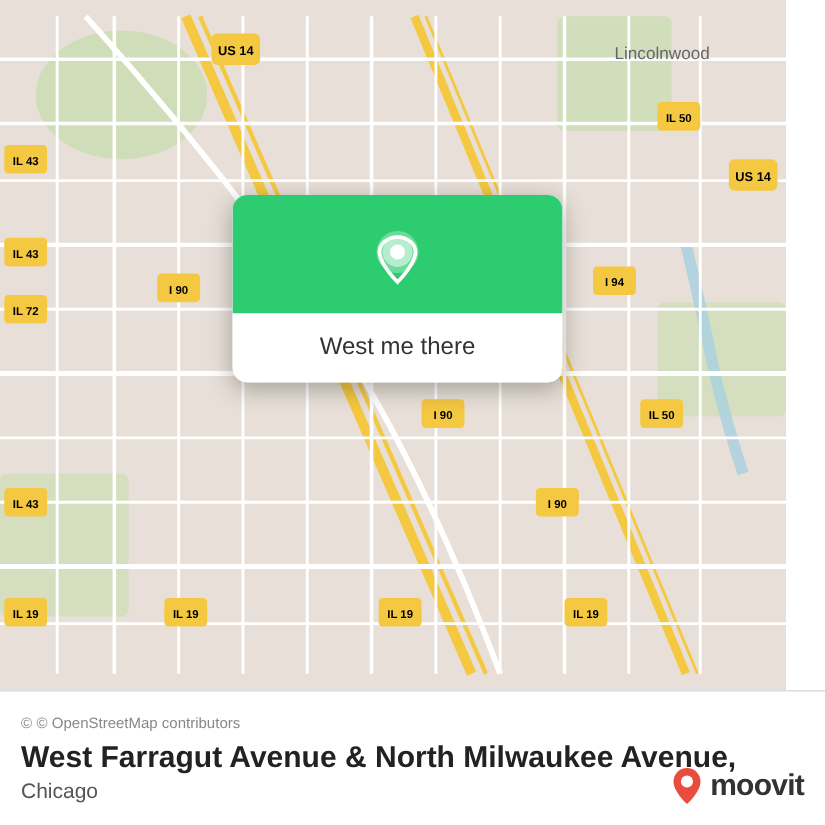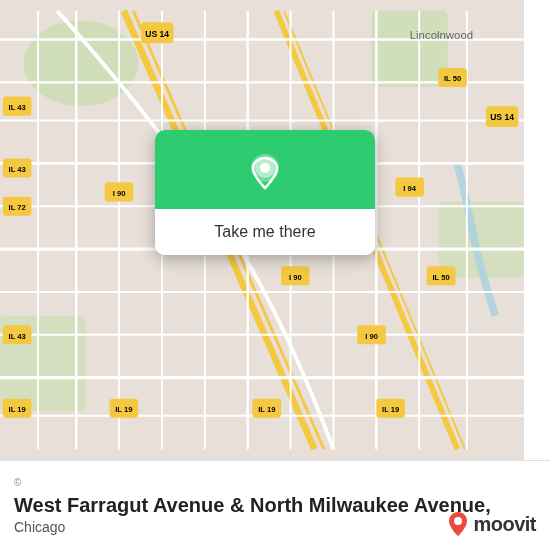--- a/index.html
+++ b/index.html
@@ -223,28 +223,29 @@
   <div id="popup-card">
     <div id="popup-green-area">
 
       <svg id="location-pin-icon" viewBox="0 0 44 44" xmlns="http://www.w3.org/2000/svg">
         <circle cx="22" cy="18" r="14" fill="white" opacity="0.3"></circle>
         <circle cx="22" cy="18" r="10" fill="white" opacity="0.5"></circle>
         <circle cx="22" cy="18" r="5" fill="white"></circle>
         <path d="M22 8 C15 8 10 13 10 18 C10 26 22 38 22 38 C22 38 34 26 34 18 C34 13 29 8 22 8Z" fill="none" stroke="white" stroke-width="2.5"></path>
       </svg>
     </div>
-    <button id="popup-button">Take me there</button>
+    <button id="popup-button">West me there</button>
   </div>
 </div>
 
 <div id="bottom-bar">
   <div id="attribution">
 
     <span>©</span>
+    <span>© OpenStreetMap contributors</span>
   </div>
   <div id="location-name">West Farragut Avenue &amp; North Milwaukee Avenue,</div>
   <div id="location-city">Chicago</div>
 
   <div id="moovit-logo">
     <svg id="moovit-pin" viewBox="0 0 22 28" xmlns="http://www.w3.org/2000/svg">
       <path d="M11 2 C6 2 2 6 2 11 C2 18 11 26 11 26 C11 26 20 18 20 11 C20 6 16 2 11 2Z" fill="#e74c3c"></path>
       <circle cx="11" cy="11" r="4" fill="white"></circle>
     </svg>
     <span id="moovit-text">moovit</span>

